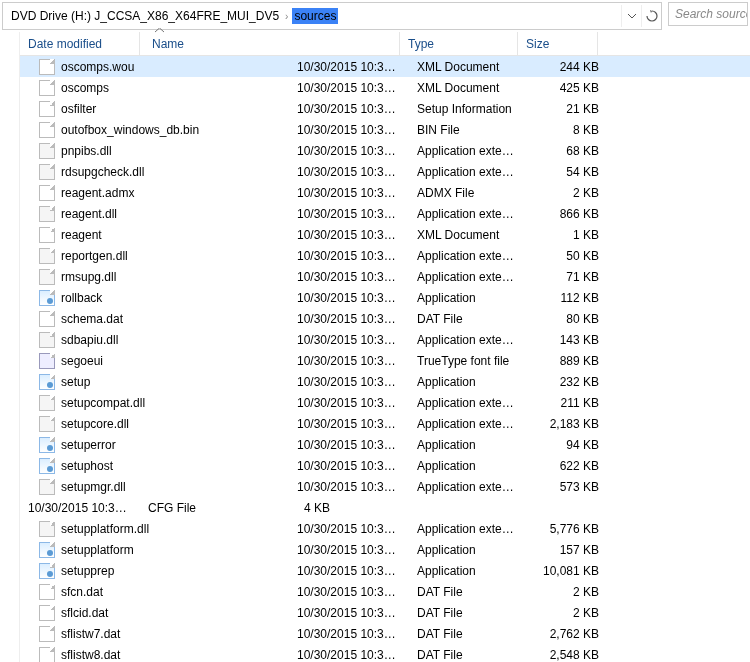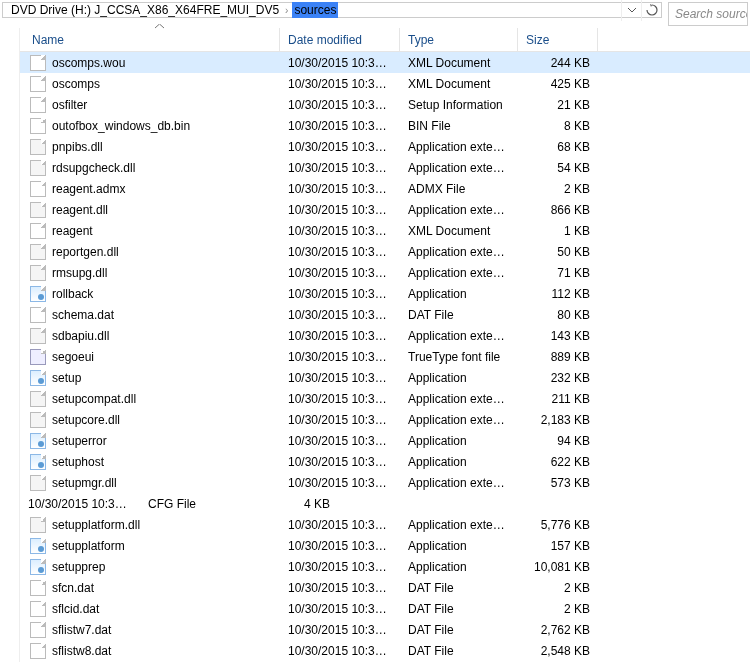--- a/index.html
+++ b/index.html
@@ -1,18 +1,18 @@
 <!DOCTYPE html>
 <html><head>
 <meta charset="utf-8">
 <style>
 * { margin: 0; padding: 0; box-sizing: border-box; font-family: "Segoe UI", Tahoma, sans-serif; }
 body { background: #fff; font-size: 12px; color: #000; width: 750px; height: 662px; overflow: hidden; position: relative; }
 
-.address-bar { display: flex; align-items: center; border: 1px solid #ccc; height: 16px; margin: 2px; background: #fff; }
+.address-bar { display: flex; align-items: center; border: 1px solid #ccc; height: 28px; margin: 2px; background: #fff; }
 .breadcrumb { flex: 1; display: flex; align-items: center; padding: 0 6px; gap: 4px; }
 .breadcrumb .sep { color: #888; font-size: 10px; }
 .breadcrumb .crumb { padding: 1px 2px; }
 .breadcrumb .crumb.highlight { background: #3b82f6; }
 .addr-btn { width: 20px; height: 22px; display: flex; align-items: center; justify-content: center; color: #555; border-left: 1px solid #eee; }
 .search-box { border: 1px solid #ccc; height: 24px; margin: 2px 2px 2px 4px; width: 80px; display: flex; align-items: center; padding: 0 6px; color: #888; font-style: italic; overflow: hidden; white-space: nowrap; }
 
 .top-row { display: flex; }
 
 .main { display: flex; height: calc(100% - 28px); }
@@ -24,21 +24,21 @@
 .col.name { width: 260px; padding-left: 12px; }
 .col.date { width: 120px; }
 .col.type { width: 118px; }
 .col.size { width: 80px; justify-content: flex-start; }
 .sort-ind { position: absolute; left: 135px; top: -4px; font-size: 9px; color: #777; }
 
 .rows { overflow: hidden; height: calc(100% - 24px); }
 .row { display: flex; align-items: center; height: 21px; }
 .row.sel { background: #d9ecff; }
 .cell { padding: 0 8px; white-space: nowrap; overflow: hidden; text-overflow: ellipsis; }
-.cell.name { width: 260px; display: flex; align-items: center; gap: 6px; padding-left: 10px; }
+.cell.name { width: 260px; display: flex; align-items: center; gap: 6px; padding-left: 10px; margin-left: 9px; }
 .cell.date { width: 120px; }
 .cell.type { width: 118px; }
 .cell.size { width: 80px; text-align: right; }
 
 .ficon { width: 16px; height: 16px; flex-shrink: 0; display: inline-flex; align-items: center; justify-content: center; font-size: 10px; border: 1px solid #bbb; background: #fff; position: relative; }
 .ficon::before { content: ""; position: absolute; top: -1px; right: -1px; width: 5px; height: 5px; background: linear-gradient(135deg, #fff 50%, #bbb 50%); }
 .ficon.app { background: linear-gradient(#dbeeff,#fff); border-color: #8cb8e6; }
 .ficon.dll { background: #f5f5f5; }
 .ficon.dat { background: #fff; }
 .ficon.xml { background: #fff; }
@@ -78,22 +78,22 @@
 
 <div class="main">
   <div class="tree-strip"></div>
   <div class="list-area">
     <div class="headers">
       <span class="sort-ind">
         <svg width="9" height="5" viewBox="0 0 9 5">
             <path d="M0 4 L4.5 0 L9 4" fill="none" stroke="#777" stroke-width="1"></path>
           </svg>
       </span>
+      <div class="col date">Date modified</div>
       <div class="col name">Name</div>
-      <div class="col date">Date modified</div>
       <div class="col type">Type</div>
       <div class="col size">Size</div>
     </div>
     <div class="rows" id="rows">
         <div class="row sel">
           <div class="cell name">
             <span class="ficon xml"></span>
             <span>oscomps.wou</span>
           </div>
           <div class="cell date">10/30/2015 10:30 ...</div>

